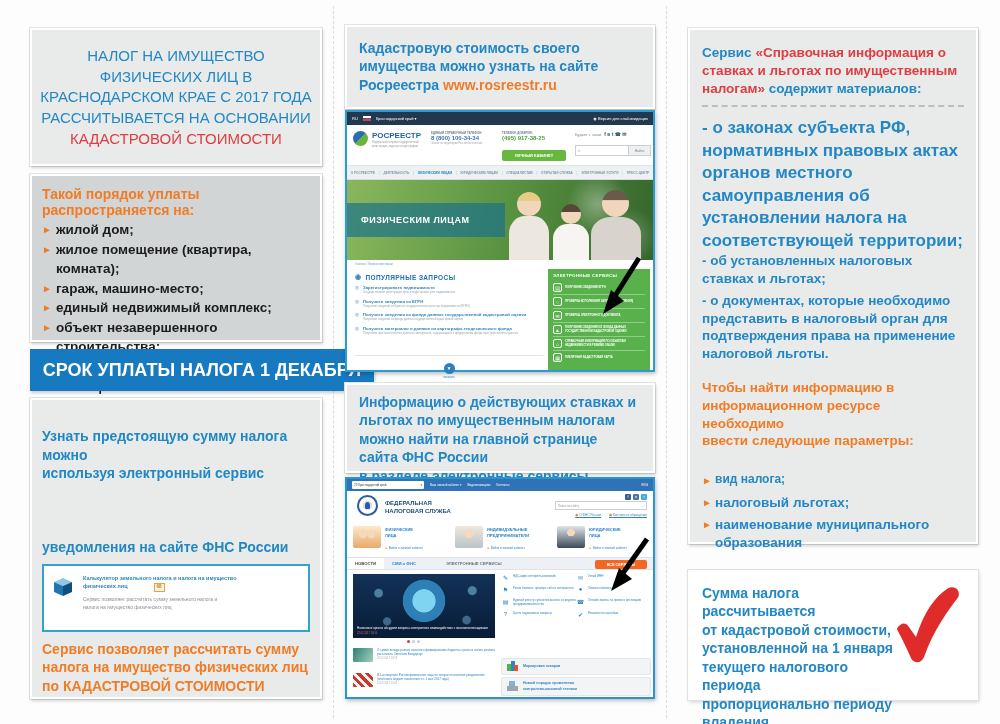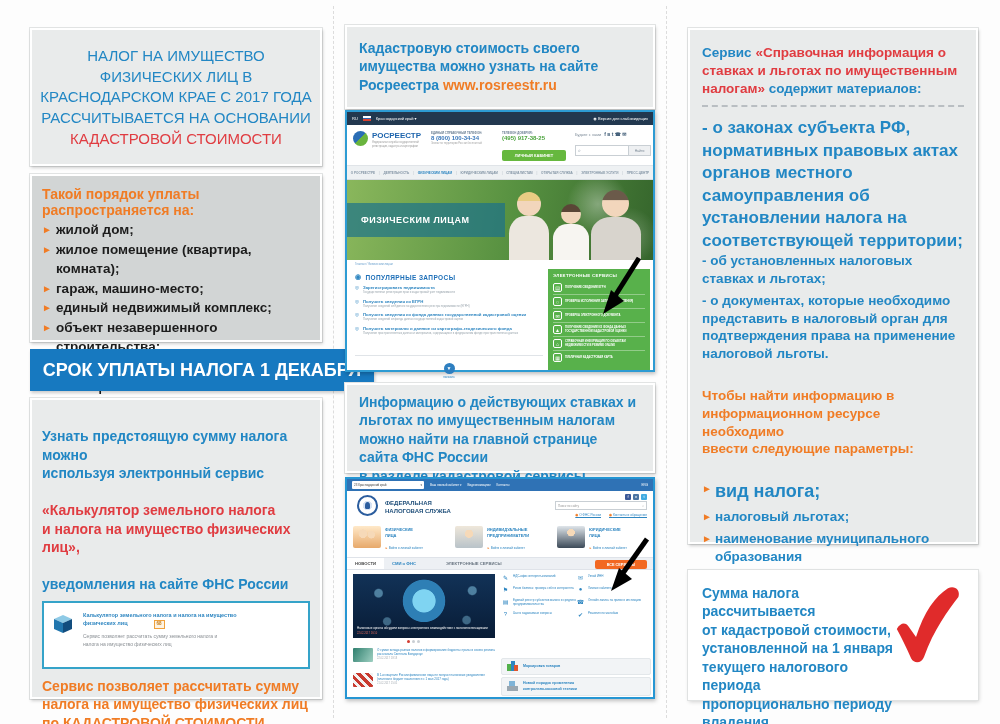--- a/index.html
+++ b/index.html
@@ -174,22 +174,21 @@
       <span>иные здания, строения, сооружения, помещения</span>
     </div>
 </div>
 
 <div class="banner">СРОК УПЛАТЫ НАЛОГА 1 ДЕКАБРЯ</div>
 
 <div class="box service-box">
   <div class="p14 pre">
     <span class="blue">Узнать предстоящую сумму налога можно
 используя электронный сервис</span><br>
-    <span class="red">«Калькулятор земельного налога
-и налога на имущество физических лиц»,</span><br>
+    <br>
     <span class="blue">уведомления на сайте ФНС России</span>
   </div>
   <div class="widget">
     <svg width="26" height="26" viewBox="0 0 26 26">
       <polygon points="4,8 13,4 22,8 13,12" fill="#8ecae6"></polygon>
       <polygon points="4,8 13,12 13,22 4,18" fill="#2176ae"></polygon>
       <polygon points="22,8 13,12 13,22 22,18" fill="#124d7e"></polygon>
     </svg>
     <div>
       <div class="wt pre"><span>Калькулятор земельного налога и налога на имущество
@@ -335,21 +334,21 @@
     <path d="M40 4 L16 42" stroke="#000" stroke-width="5" fill="none"></path>
     <polygon points="4,60 25,47 12,36" fill="#000"></polygon>
   </svg>
 </div>
 
 <div class="box t2b">
   <div class="p14 blue pre">Информацию о действующих ставках и
 льготах по имущественным налогам
 можно найти на главной странице
 сайта ФНС России
-в разделе кадастровой сервисы</div>
+в разделе электронные сервисы</div>
 </div>
 
 <div class="shot fns">
   <div class="fns-top">
     <span class="fns-sel">
         <span>23 Краснодарский край</span>
         <span>▾</span>
       </span>
     <span>Ваш личный кабинет ▾</span>
     <span>Видеопомощник</span>
@@ -481,27 +480,27 @@
   </svg>
 </div>
 
 <div class="box info3">
   <div class="p14" style="font-size:13.5px">
     <span class="blue">Сервис </span><span class="red">«Справочная информация о ставках и льготах по имущественным налогам»</span><span class="blue"> содержит материалов:</span>
   </div>
   <div class="dash"></div>
   <div class="p14 blue" style="font-size:17px;">- о законах субъекта РФ, нормативных правовых актах органов местного самоуправления об установлении налога на соответствующей территории;</div>
   <div class="p14 blue" style="font-size:13.5px;margin-bottom:4px">- об установленных налоговых ставках и льготах;</div>
-  <div class="p14 blue" style="font-size:13.5px;margin-bottom:24px">- о документах, которые необходимо представить в налоговый орган для подтверждения права на применение налоговой льготы.</div>
+  <div class="p14 blue" style="font-size:13.5px;margin-bottom:16px">- о документах, которые необходимо представить в налоговый орган для подтверждения права на применение налоговой льготы.</div>
   <div class="p14 orange pre" style="font-size:13.5px;margin-bottom:22px">Чтобы найти информацию в
 информационном ресурсе необходимо
 ввести следующие параметры:</div>
   <div class="prow">
       <span class="ar">►</span>
-      <span class="p14 blue" style="font-size:18px">вид налога;</span>
+      <span class="p14 blue" style="font-size:12px">вид налога;</span>
     </div>
   <div class="prow">
       <span class="ar">►</span>
       <span class="p14 blue" style="font-size:13.5px">налоговый льготах;</span>
     </div>
   <div class="prow">
       <span class="ar">►</span>
       <span class="p14 blue pre" style="font-size:13.5px">наименование муниципального
 образования</span>
     </div>

